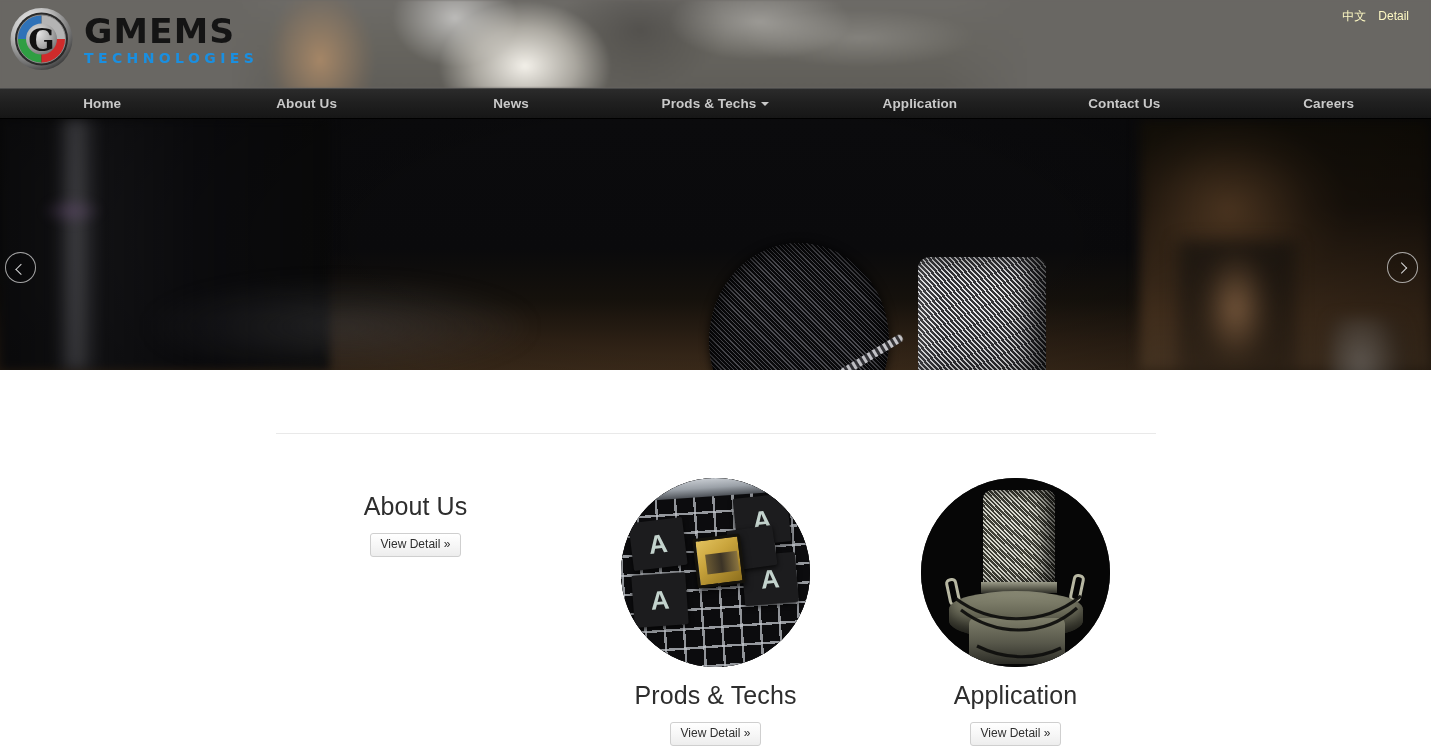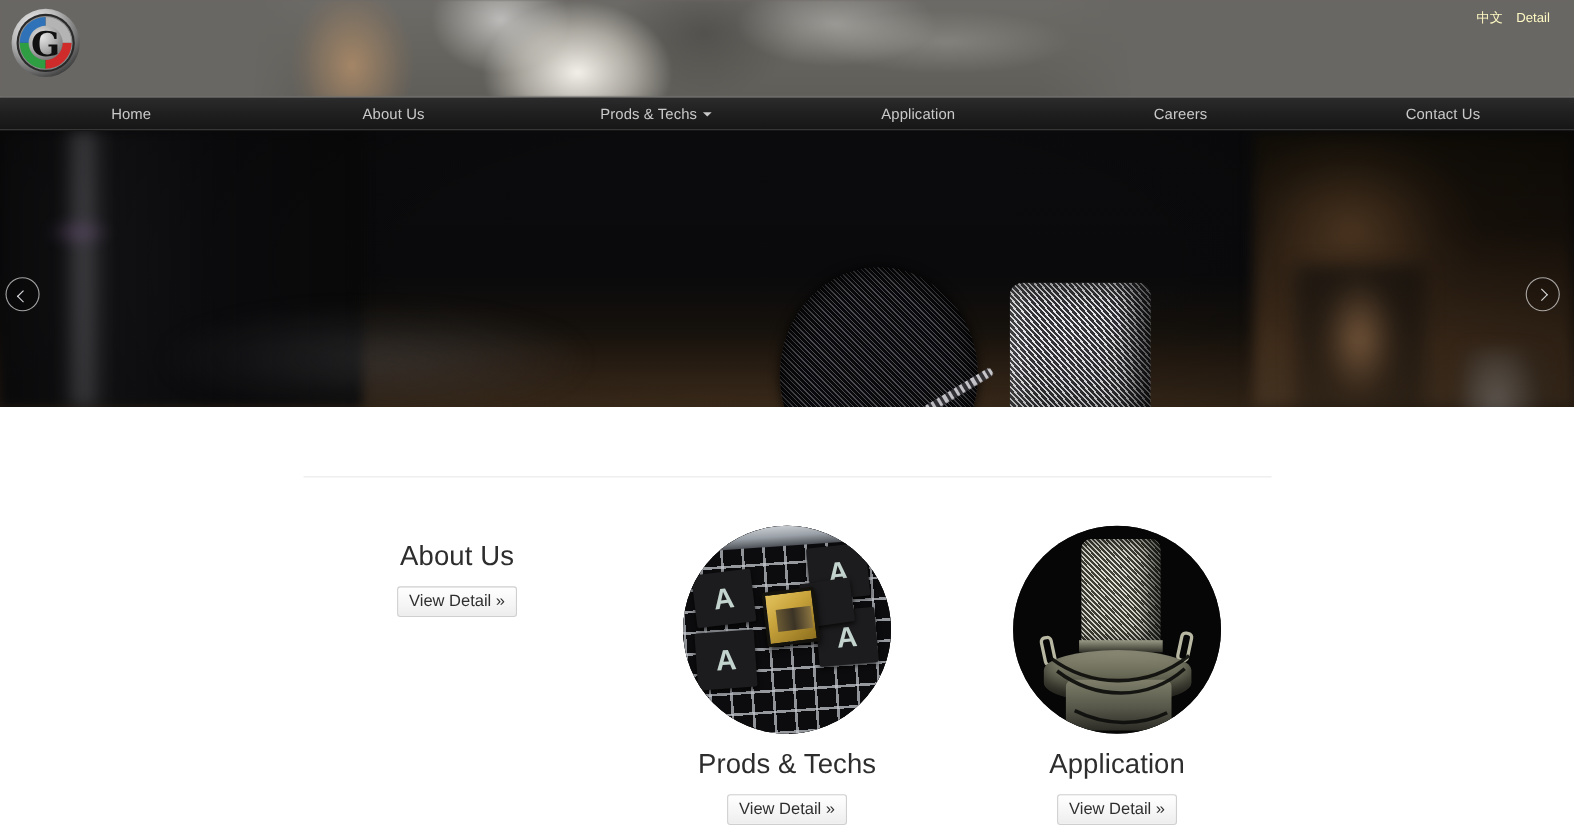--- a/index.html
+++ b/index.html
@@ -114,21 +114,21 @@
     display: flex;
     align-items: center;
     justify-content: center;
     color: #c9c9c9;
     font-size: 13.5px;
     letter-spacing: 0.1px;
     cursor: pointer;
     user-select: none;
     white-space: nowrap;
   }
-  .nav-label { display: inline-block; }
+  .nav-label { display: inline-block; font-weight: bold; }
   .caret {
     display: inline-block;
     margin-left: 5px;
     width: 0; height: 0;
     border-left: 4px solid transparent;
     border-right: 4px solid transparent;
     border-top: 4px solid #c9c9c9;
     vertical-align: middle;
   }
 
@@ -383,21 +383,21 @@
     color: #2d2d2d;
     font-weight: normal;
     letter-spacing: 0.1px;
     text-align: center;
     line-height: 1.1;
     font-family: "Liberation Sans", sans-serif;
   }
   .card-btn {
     margin-top: 12px;
     padding: 4px 10px 5px 10px;
-    font-size: 15px;
+    font-size: 12px;
     color: #2f2f2f;
     background: linear-gradient(180deg, #ffffff 0%, #f6f6f6 55%, #ededed 100%);
     border: 1px solid #cfcfcf;
     border-radius: 3px;
     cursor: pointer;
     font-family: "Liberation Sans", sans-serif;
     white-space: nowrap;
     line-height: 1.15;
   }
 </style>
@@ -435,42 +435,49 @@
       <g clip-path="url(#innerClip)">
         <rect x="9.5" y="9" width="24" height="24" fill="#2f72b8"></rect>
         <rect x="33.5" y="9" width="24" height="24" fill="#b4b4b4"></rect>
         <rect x="9.5" y="33" width="24" height="24" fill="#2f9e43"></rect>
         <rect x="33.5" y="33" width="24" height="24" fill="#cf2b2b"></rect>
         <circle cx="33.5" cy="33" r="15.5" fill="url(#ctrGrad)"></circle>
       </g>
       <circle cx="33.5" cy="33" r="24" fill="none" stroke="#8c8c8c" stroke-width="1"></circle>
       <text x="33.5" y="45" font-family="DejaVu Serif, serif" font-size="31" font-weight="bold" fill="#111111" text-anchor="middle">G</text>
     </svg>
+    <div class="brand-text">
+      <span class="brand-name">GMEMS</span>
+      <span class="brand-sub">TECHNOLOGIES</span>
+    </div>
   </div>
 </header>
 
 <nav class="main-nav">
   <div class="nav-item">
     <span class="nav-label">Home</span>
   </div>
   <div class="nav-item">
     <span class="nav-label">About Us</span>
+  </div>
+  <div class="nav-item">
+    <span class="nav-label">News</span>
   </div>
   <div class="nav-item">
     <span class="nav-label">Prods &amp; Techs</span>
     <span class="caret"></span>
   </div>
   <div class="nav-item">
     <span class="nav-label">Application</span>
   </div>
   <div class="nav-item">
+    <span class="nav-label">Contact Us</span>
+  </div>
+  <div class="nav-item">
     <span class="nav-label">Careers</span>
-  </div>
-  <div class="nav-item">
-    <span class="nav-label">Contact Us</span>
   </div>
 </nav>
 
 <section class="hero">
   <div class="hero-photo">
     <div class="backdrop"></div>
     <div class="leftpanel"></div>
     <div class="lightbar"></div>
     <div class="purple"></div>
     <div class="deskglow"></div>

